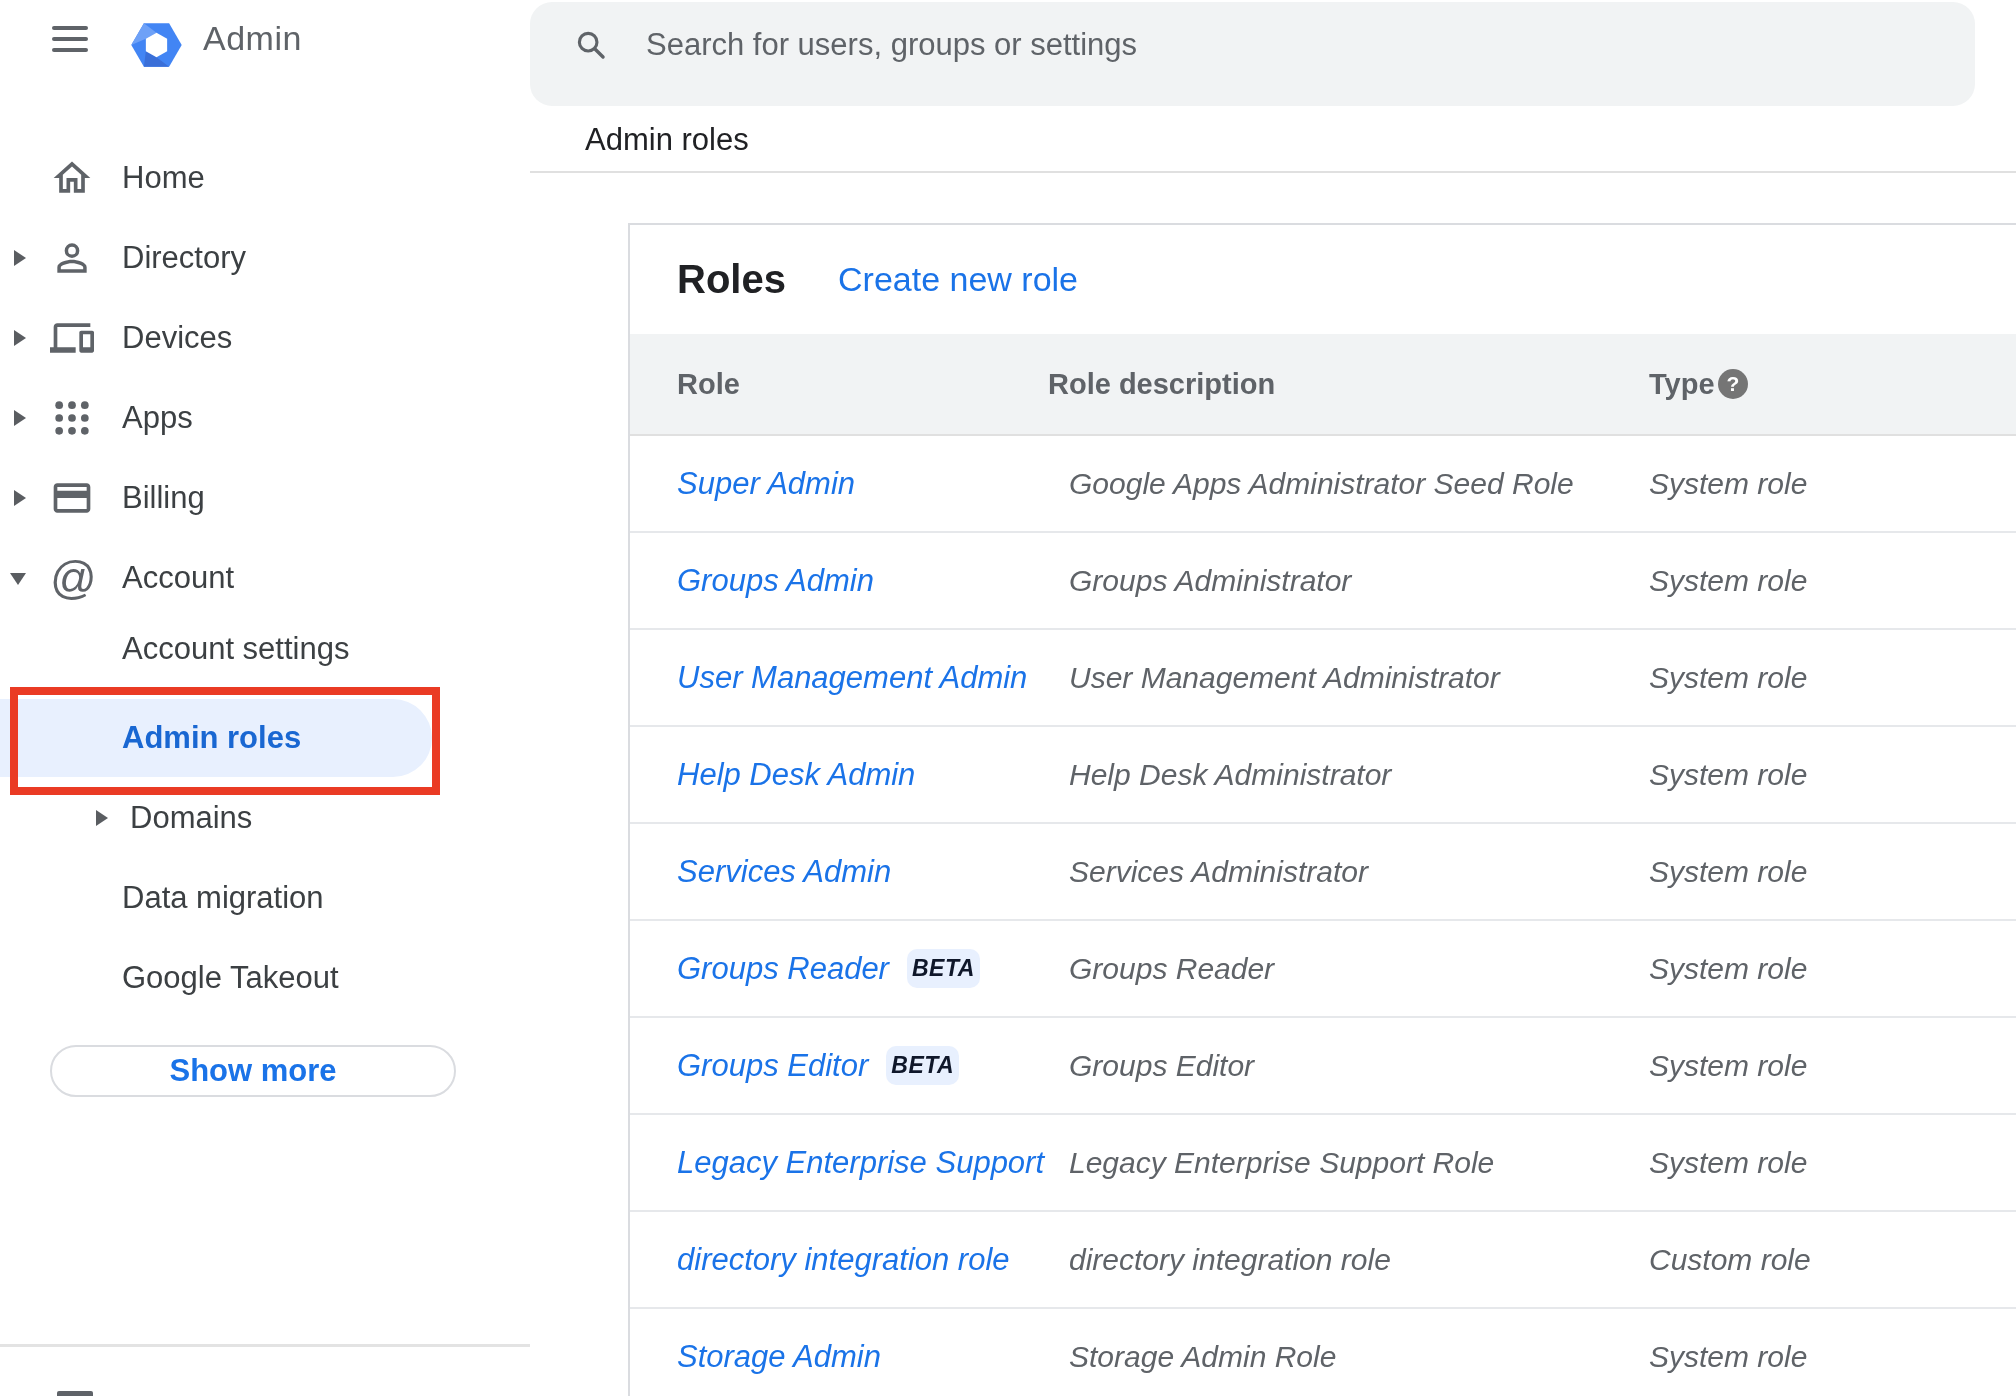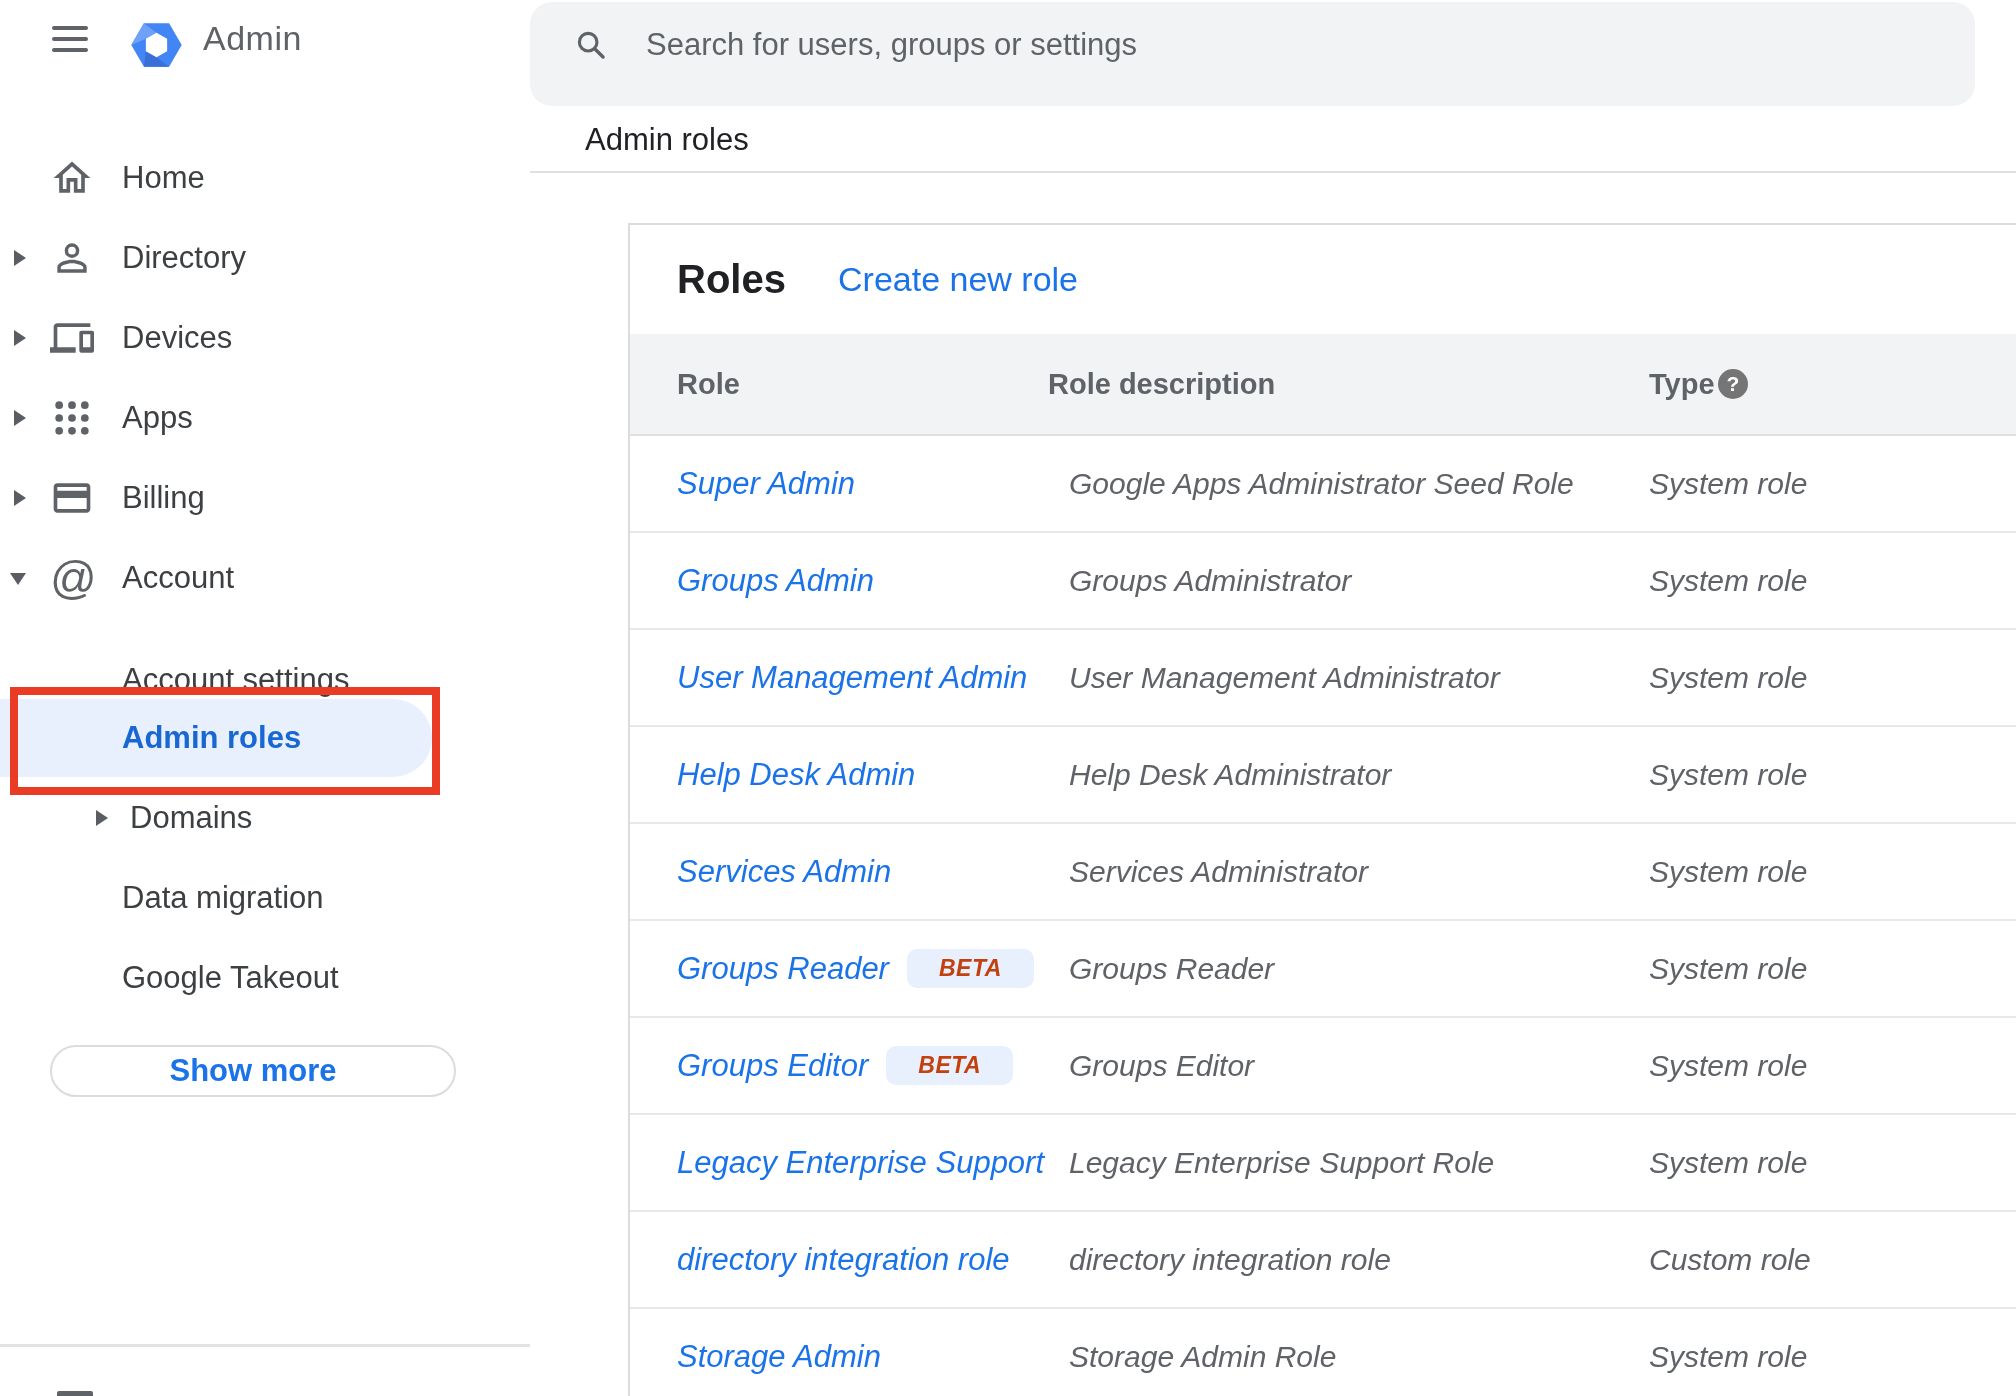--- a/index.html
+++ b/index.html
@@ -62,22 +62,22 @@
       font-size:29px;font-weight:bold;color:#5f6368;}
   .th.c1{left:47px}.th.c2{left:418px}.th.c3{left:1019px}
   .help-badge{position:absolute;left:1088px;top:35px;width:30px;height:30px;border-radius:50%;
               background:#757575;color:#fff;font-size:21px;font-weight:bold;
               display:flex;align-items:center;justify-content:center;cursor:pointer;}
   .tbody{position:absolute;left:0;right:0;top:211px;bottom:auto;}
   .t-row{position:relative;height:97px;border-bottom:2px solid #e6e8eb;box-sizing:border-box;font-style:italic;}
   .cell{position:absolute;top:0;height:95px;display:flex;align-items:center;font-size:30px;}
   .cell.c1{left:47px}.cell.c2{left:439px;color:#5f6368}.cell.c3{left:1019px;color:#5f6368}
   .role-link{color:#1a73e8;font-size:31px;cursor:pointer;white-space:nowrap;}
-  .beta-badge{margin-left:18px;padding:6px 32px;border-radius:10px;background:#e8f0fe;
-              color:#c2410c;font-size:23px;font-weight:bold;letter-spacing:.5px;}
+  .beta-badge{margin-left:18px;padding:6px 5px;border-radius:10px;background:#e8f0fe;
+              color:#0f172a;font-size:23px;font-weight:bold;letter-spacing:.5px;}
 </style>
 </head>
 <body>
 
 <div id="app">
 
   <div class="hamburger">
       <i></i>
       <i></i>
       <i></i>
@@ -131,21 +131,21 @@
         <span class="nav-icon"><svg viewBox="0 0 24 24">
             <path d="M20 4H4c-1.11 0-1.99.89-1.99 2L2 18c0 1.11.89 2 2 2h16c1.11 0 2-.89 2-2V6c0-1.11-.89-2-2-2zm0 14H4v-6h16v6zm0-10H4V6h16v2z"></path>
           </svg></span>
         <span class="nav-label">Billing</span>
       </div>
       <div class="nav-item" style="top: 539px;">
         <span class="arrow down"></span>
         <span class="nav-icon at">@</span>
         <span class="nav-label">Account</span>
       </div>
-      <div class="nav-item" style="top: 641px; padding-left: 8px;">
+      <div class="nav-item" style="top: 610px; padding-left: 8px;">
         <span class="nav-label">Account settings</span>
       </div>
       <div class="nav-item selected" style="top: 699px;">
         <span class="nav-label">Admin roles</span>
       </div>
       <div class="nav-item" style="top: 779px;">
         <span class="arrow right arrow-indent"></span>
         <span class="nav-label lab-indent2">Domains</span>
       </div>
       <div class="nav-item" style="top: 859px;">

